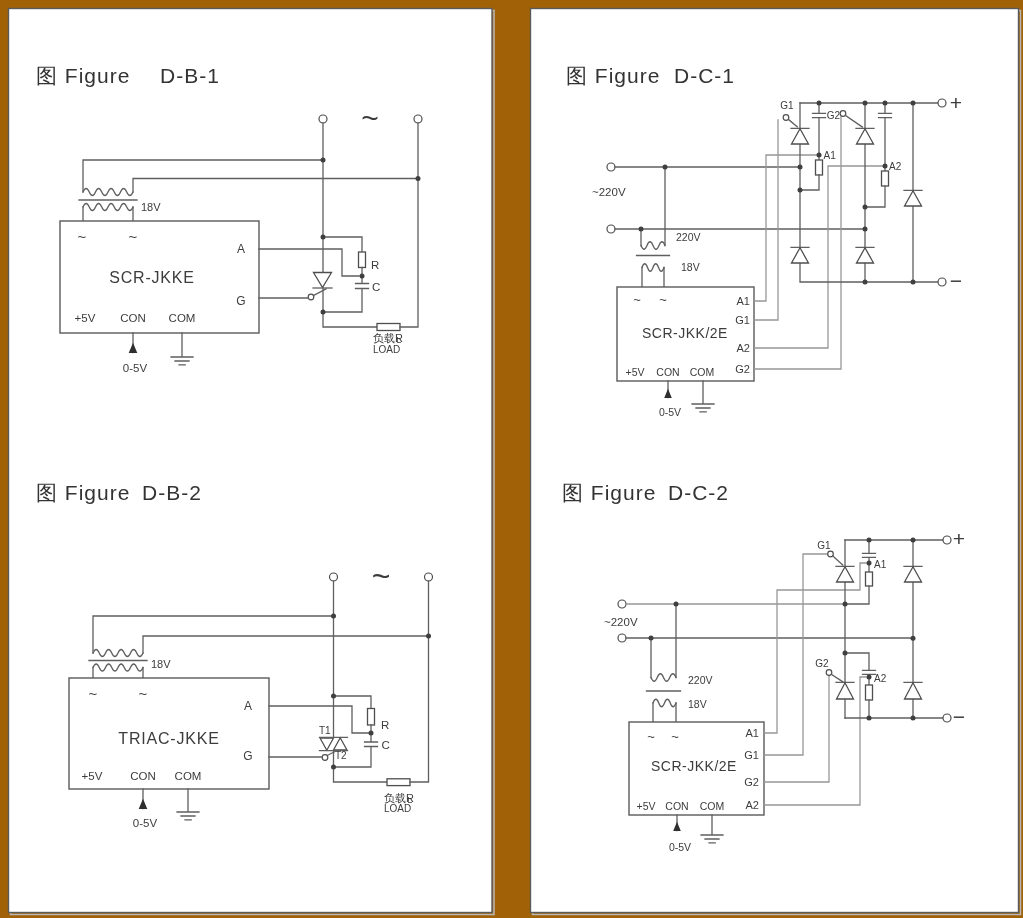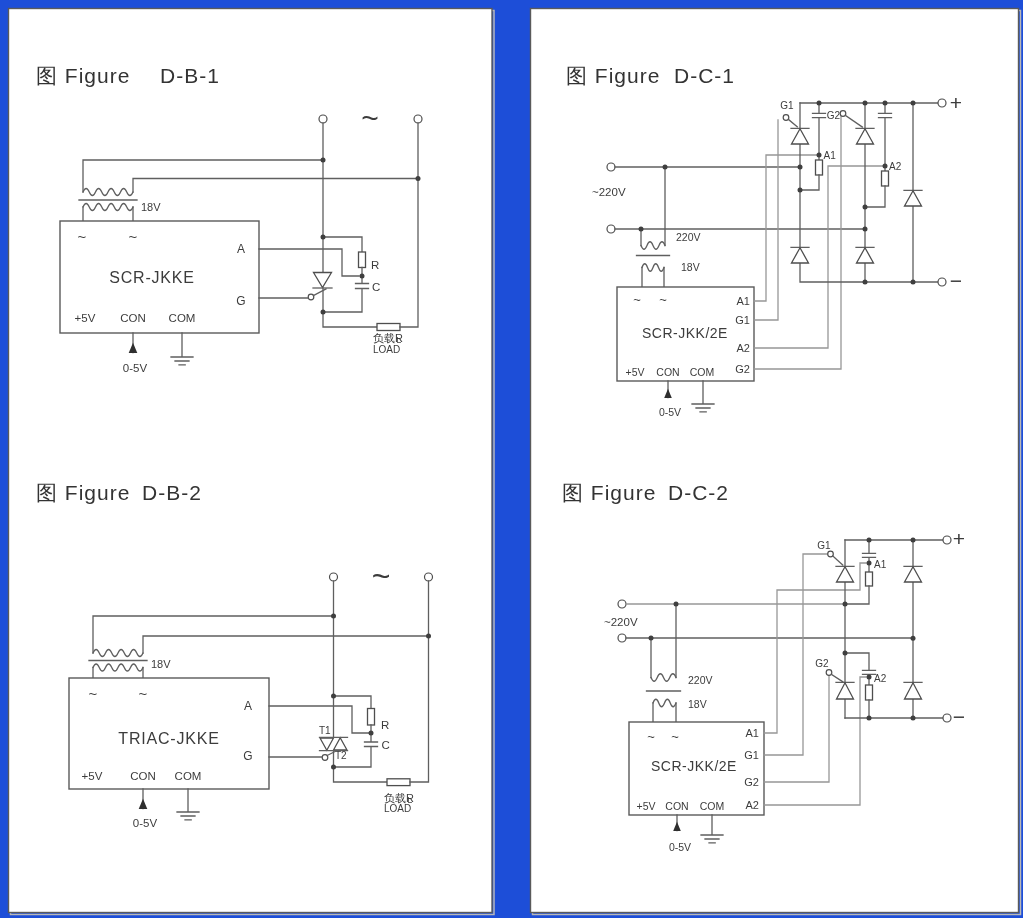--- a/index.html
+++ b/index.html
@@ -1,17 +1,17 @@
 <!DOCTYPE html>
 <html><head>
 <meta charset="utf-8">
 <style>
   html,body { margin:0; padding:0; background:#ffffff; }
   #stage {
-    position:relative; width:1023px; height:918px; background:#1d4ed8;
+    position:relative; width:1023px; height:918px; background:#a16207;
     font-family:"Liberation Sans","DejaVu Sans",sans-serif;
   }
   svg text {
     fill:#3c3c3c;
     font-family:"Liberation Sans","DejaVu Sans",sans-serif;
   }
   .fig-title { font-size:21px; fill:#333; letter-spacing:1px; }
   .w    { stroke:#5f5f5f; stroke-width:1.3; fill:none; stroke-linecap:square; }
   .wp   { stroke:#979797; stroke-width:1.3; fill:none; stroke-linecap:square; }
   .box  { stroke:#5a5a5a; stroke-width:1.4; fill:#fff; }

